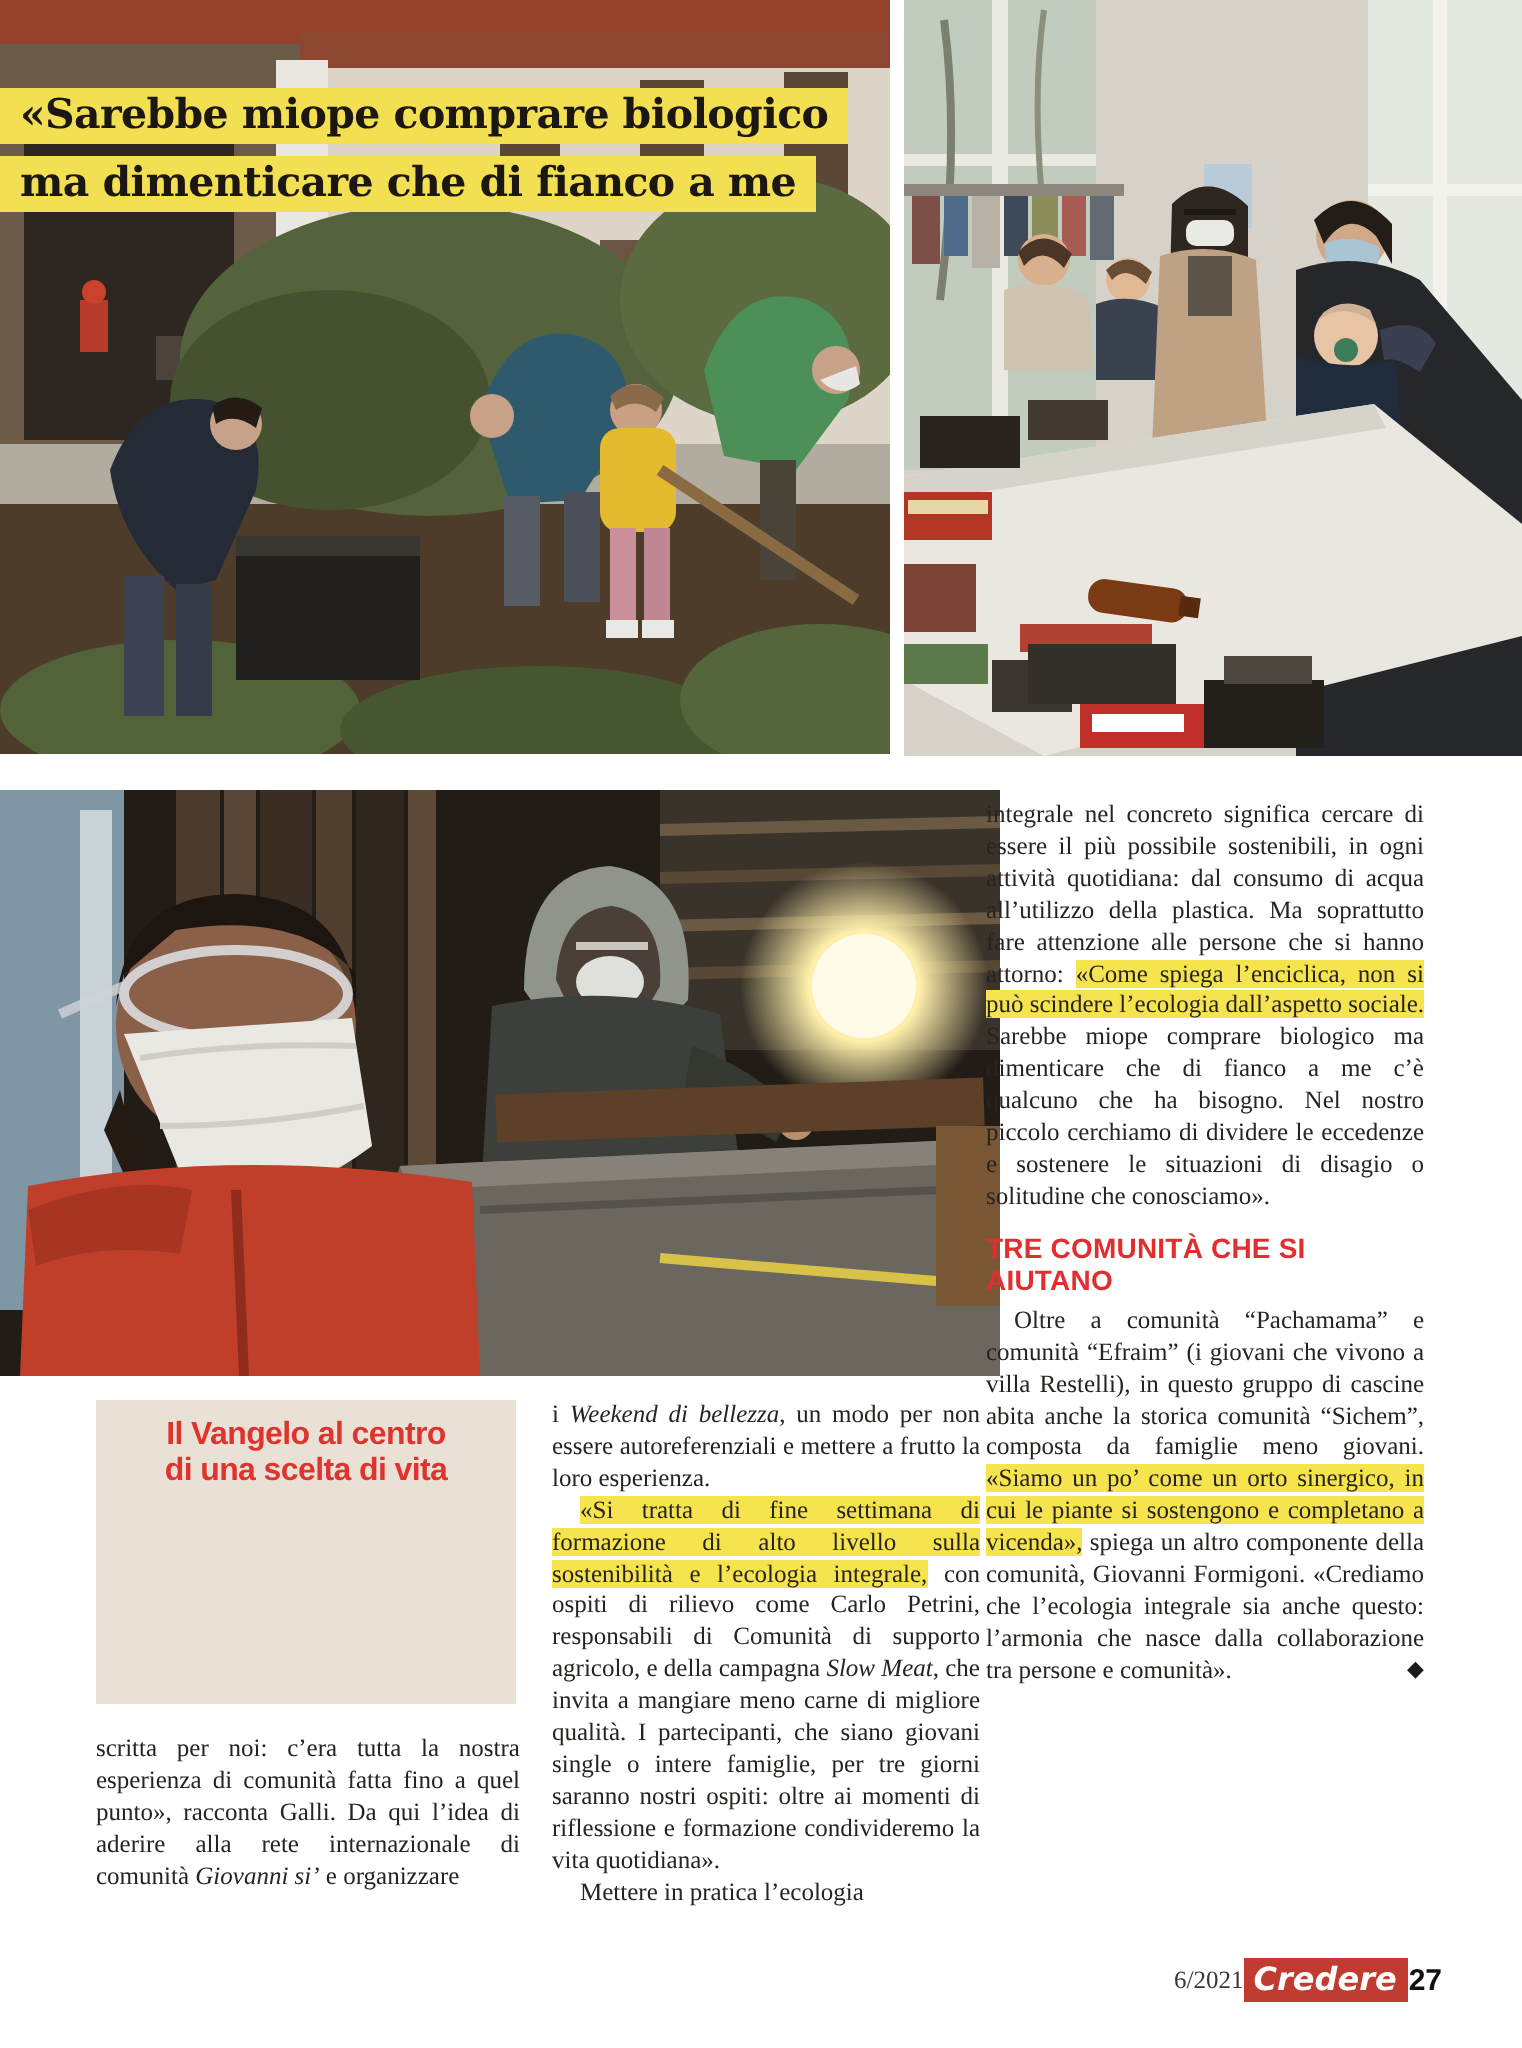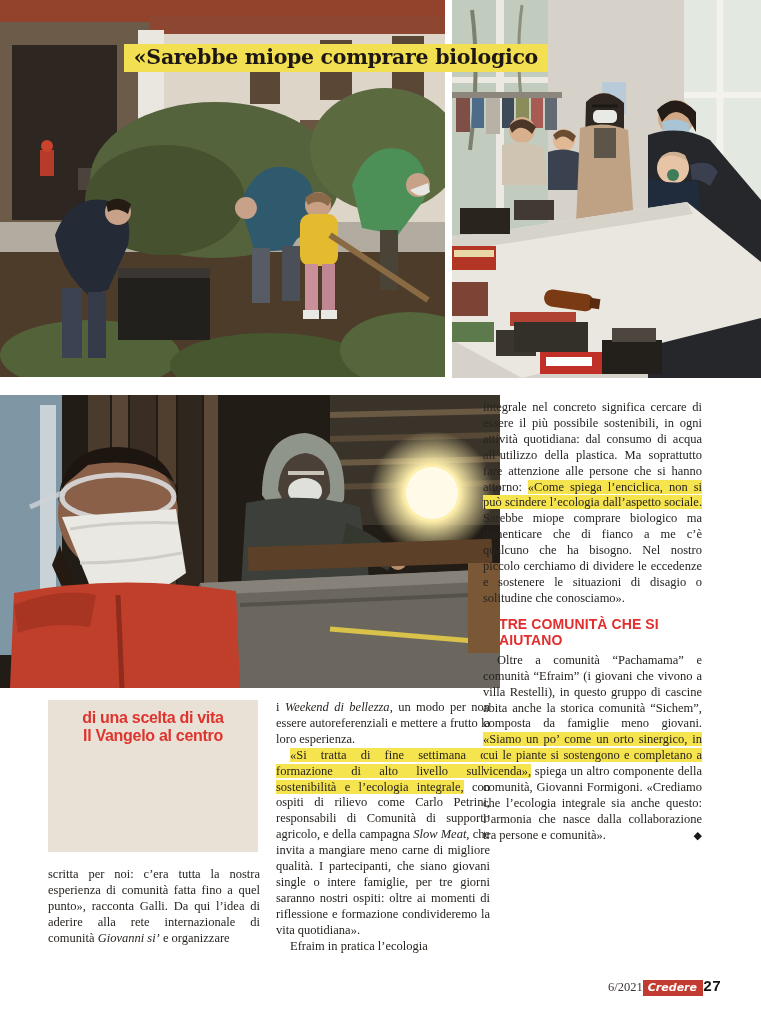--- a/index.html
+++ b/index.html
@@ -1,46 +1,46 @@
 <!DOCTYPE html>
 <html><head>
 <meta charset="utf-8">
 <style>
   html,body{margin:0;padding:0;background:#ffffff;}
   .page{position:relative;width:761px;height:1024px;background:#ffffff;overflow:hidden;
         font-family:"Liberation Serif",serif;}
   .photo{position:absolute;overflow:hidden;}
   .photo svg{display:block;}
   
-  .quote-overlay{position:absolute;left:0;top:44px;width:548px;text-align:right;z-index:6;}
+  .quote-overlay{position:absolute;left:0;top:44px;width:548px;text-align:left;z-index:6;}
   .quote-line{display:inline-block;background:#f2df52;color:#1c1712;
       font-family:"DejaVu Serif",serif;font-weight:700;font-size:20.5px;line-height:23px;
       padding:2px 10px 3px 10px;margin:0 0 6px 0;letter-spacing:-0.3px;}
   
   .col{position:absolute;color:#272320;font-size:12.5px;line-height:15.9px;text-align:justify;}
   .col p{margin:0;}
   .col p.indent{text-indent:14px;}
   .hl{background:#f6e44f;}
   .it{font-style:italic;}
   .diamond{float:right;font-size:11px;color:#1a1a1a;}
   .col-heading{font-family:"Liberation Sans",sans-serif;font-weight:700;color:#e22e2e;
-      font-size:14px;line-height:16px;letter-spacing:0.1px;margin:9px 0 5px 16px;text-align:left;}
+      font-size:14px;line-height:16px;letter-spacing:0.1px;margin:9px 0 5px 0;text-align:left;}
   
   .caption-box{position:absolute;left:48px;top:700px;width:210px;height:152px;
       background:#e9e1d5;box-sizing:border-box;padding:9px 10px;text-align:center;overflow:hidden;}
   .caption-title{font-family:"Liberation Sans",sans-serif;font-weight:700;color:#df332e;
       font-size:16px;line-height:18px;letter-spacing:-0.3px;}
   .caption-text{margin-top:5px;font-family:"Liberation Sans",sans-serif;font-weight:700;
       color:#141110;font-size:11.5px;line-height:15.2px;letter-spacing:-0.1px;}
   
   .footer{position:absolute;top:979px;right:40px;display:flex;align-items:center;gap:0;}
   .footer-issue{font-family:"Liberation Serif",serif;font-size:12.5px;color:#3b3633;}
   .footer-logo{background:#c23b30;color:#ffffff;font-family:"DejaVu Sans",sans-serif;
-      font-weight:700;font-style:italic;font-size:11px;padding:1px 6px 2px 5px;}
-  .footer-page{font-family:Liberation Mono, monospace;font-weight:700;font-size:15px;color:#111;}
+      font-weight:700;font-style:italic;font-size:16px;padding:1px 6px 2px 5px;}
+  .footer-page{font-family:Liberation Sans, sans-serif;font-weight:700;font-size:15px;color:#111;}
 </style>
 </head>
 <body>
 
 <div class="page">
 
   <div class="photo" style="left:0;top:0;width:445px;height:377px;">
     <svg width="445" height="377" viewBox="0 0 445 377">
       <rect width="445" height="377" fill="#8d8672"></rect>
 
@@ -188,21 +188,21 @@
         <rect x="88" y="352" width="70" height="22" fill="#c03028"></rect>
         <rect x="94" y="357" width="46" height="9" fill="#ffffff"></rect>
         <rect x="150" y="340" width="60" height="34" fill="#23201c"></rect>
         <rect x="160" y="328" width="44" height="14" fill="#4c463e"></rect>
       </g>
     </svg>
   </div>
 
   <div class="quote-overlay">
     <span class="quote-line">«Sarebbe miope comprare biologico</span><br>
-    <br>
+    <span class="quote-line">ma dimenticare che di fianco a me</span><br>
   </div>
 
   <div class="photo" style="left:0;top:395px;width:500px;height:293px;">
     <svg width="500" height="293" viewBox="0 0 500 293">
       <defs>
         <radialGradient id="lampGlow" cx="50%" cy="50%" r="50%">
           <stop offset="0%" stop-color="#fffdf0"></stop>
           <stop offset="45%" stop-color="#fdeeaa"></stop>
           <stop offset="100%" stop-color="#fdeeaa" stop-opacity="0"></stop>
         </radialGradient>
@@ -256,34 +256,34 @@
         <path d="M80 168 Q130 168 182 158" stroke="#cfcec6" stroke-width="3" fill="none"></path>
         <path d="M14 198 Q118 178 236 196 L240 293 L10 293 Z" fill="#bf3f2b"></path>
         <path d="M118 200 L122 293" stroke="#8f2c1d" stroke-width="5"></path>
         <path d="M14 210 Q60 192 96 200 L90 232 Q50 226 18 238 Z" fill="#a83522"></path>
       </g>
     </svg>
   </div>
 
   <div class="caption-box">
     <div class="caption-title">
+      <div>Il Vangelo al centro</div>
       <div>di una scelta di vita</div>
-      <div>Il Vangelo al centro</div>
     </div>
   </div>
 
   <div class="col" style="left:48px;top:867px;width:212px;">
       <p class=""><span>scritta per noi: c’era tutta la nostra esperienza di comunità fatta fino a quel punto», racconta Galli. Da qui l’idea di aderire alla rete internazionale di comunità </span><span class="it">Giovanni si’</span><span> e organizzare</span></p>
     </div>
   <div class="col" style="left:276px;top:700px;width:214px;">
       <p class=""><span>i </span><span class="it">Weekend di bellezza</span><span>, un modo per non essere autoreferenziali e mettere a frutto la loro esperienza.</span></p>
       <p class="indent"><span class="hl">«Si tratta di fine settimana di formazione di alto livello sulla sostenibilità e l’ecologia integrale,</span><span> con ospiti di rilievo come Carlo Petrini, responsabili di Comunità di supporto agricolo, e della campagna </span><span class="it">Slow Meat</span><span>, che invita a mangiare meno carne di migliore qualità. I partecipanti, che siano giovani single o intere famiglie, per tre giorni saranno nostri ospiti: oltre ai momenti di riflessione e formazione condivideremo la vita quotidiana».</span></p>
-      <p class="indent"><span>Efraim in pratica l’ecologia</span></p>
-    </div>
-  <div class="col" style="left:483px;top:400px;width:219px;">
+      <p class="indent"><span>Mettere in pratica l’ecologia</span></p>
+    </div>
+  <div class="col" style="left:493px;top:400px;width:219px;">
       <p class=""><span>integrale nel concreto significa cercare di essere il più possibile sostenibili, in ogni attività quotidiana: dal consumo di acqua all’utilizzo della plastica. Ma soprattutto fare attenzione alle persone che si hanno attorno: </span><span class="hl">«Come spiega l’enciclica, non si può scindere l’ecologia dall’aspetto sociale.</span><span> Sarebbe miope comprare biologico ma dimenticare che di fianco a me c’è qualcuno che ha bisogno. Nel nostro piccolo cerchiamo di dividere le eccedenze e sostenere le situazioni di disagio o solitudine che conosciamo».</span></p>
       <div class="col-heading">TRE COMUNITÀ CHE SI AIUTANO</div>
       <p class="indent"><span>Oltre a comunità “Pachamama” e comunità “Efraim” (i giovani che vivono a villa Restelli), in questo gruppo di cascine abita anche la storica comunità “Sichem”, composta da famiglie meno giovani. </span><span class="hl">«Siamo un po’ come un orto sinergico, in cui le piante si sostengono e completano a vicenda»,</span><span> spiega un altro componente della comunità, Giovanni Formigoni. «Crediamo che l’ecologia integrale sia anche questo: l’armonia che nasce dalla collaborazione tra persone e comunità».</span><span class="diamond">◆</span></p>
     </div>
 
   <div class="footer">
     <span class="footer-issue">6/2021</span>
     <span class="footer-logo">Credere</span>
     <span class="footer-page">27</span>
   </div>

